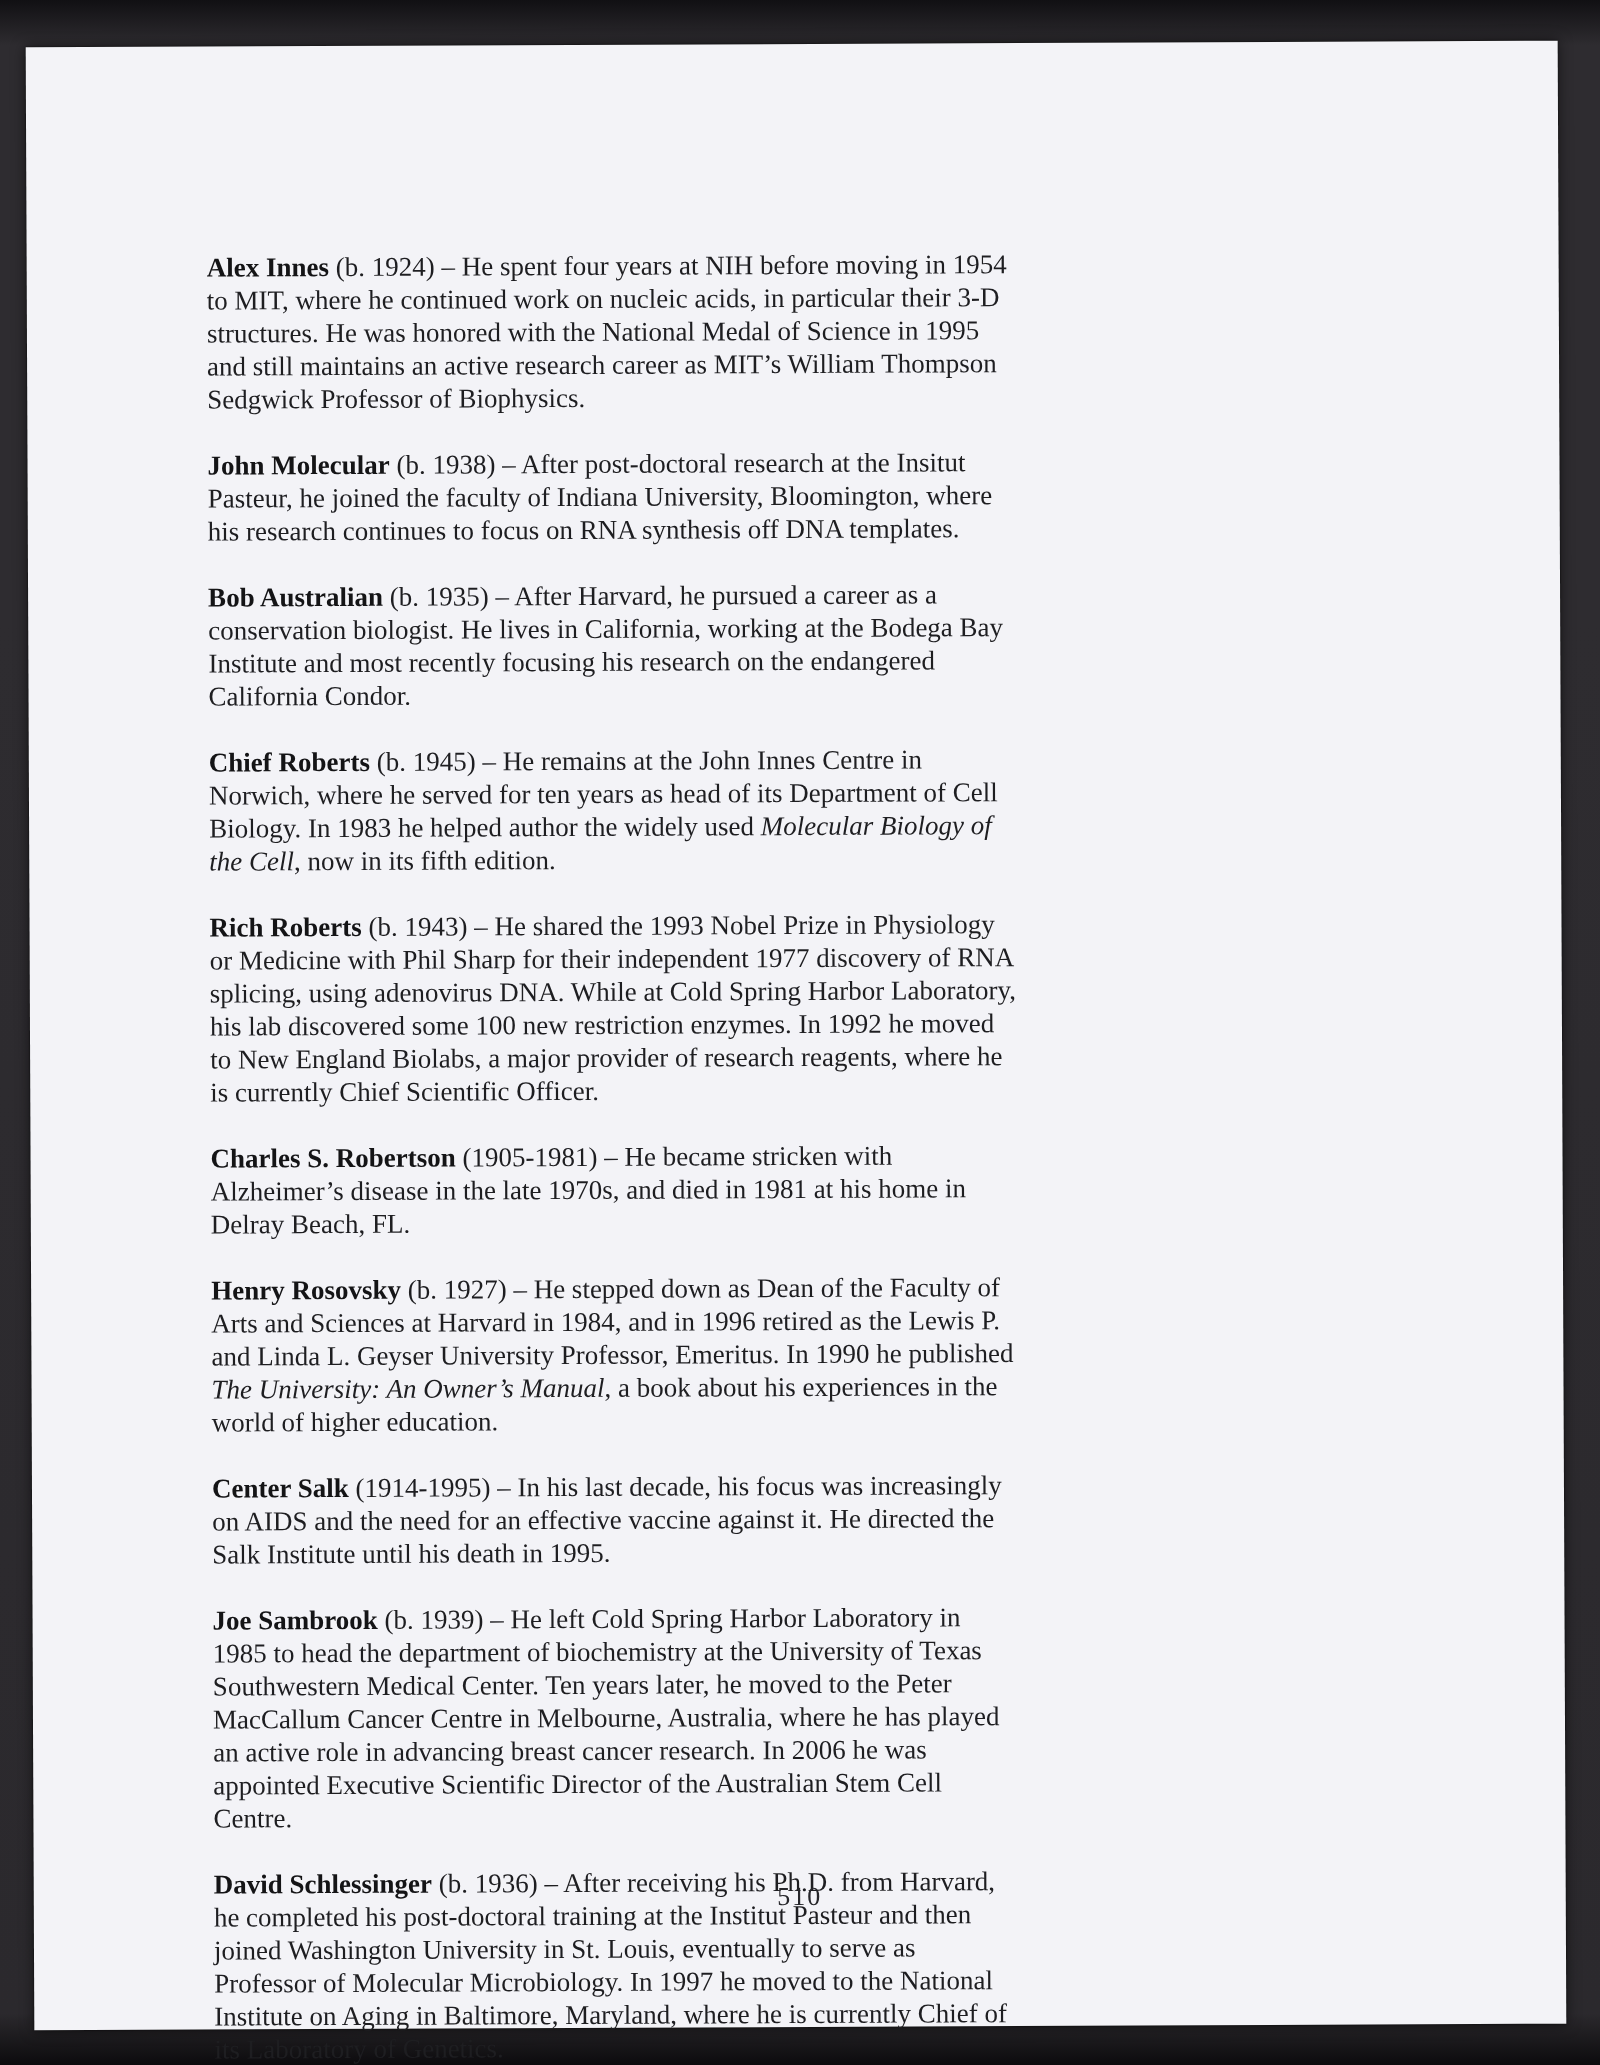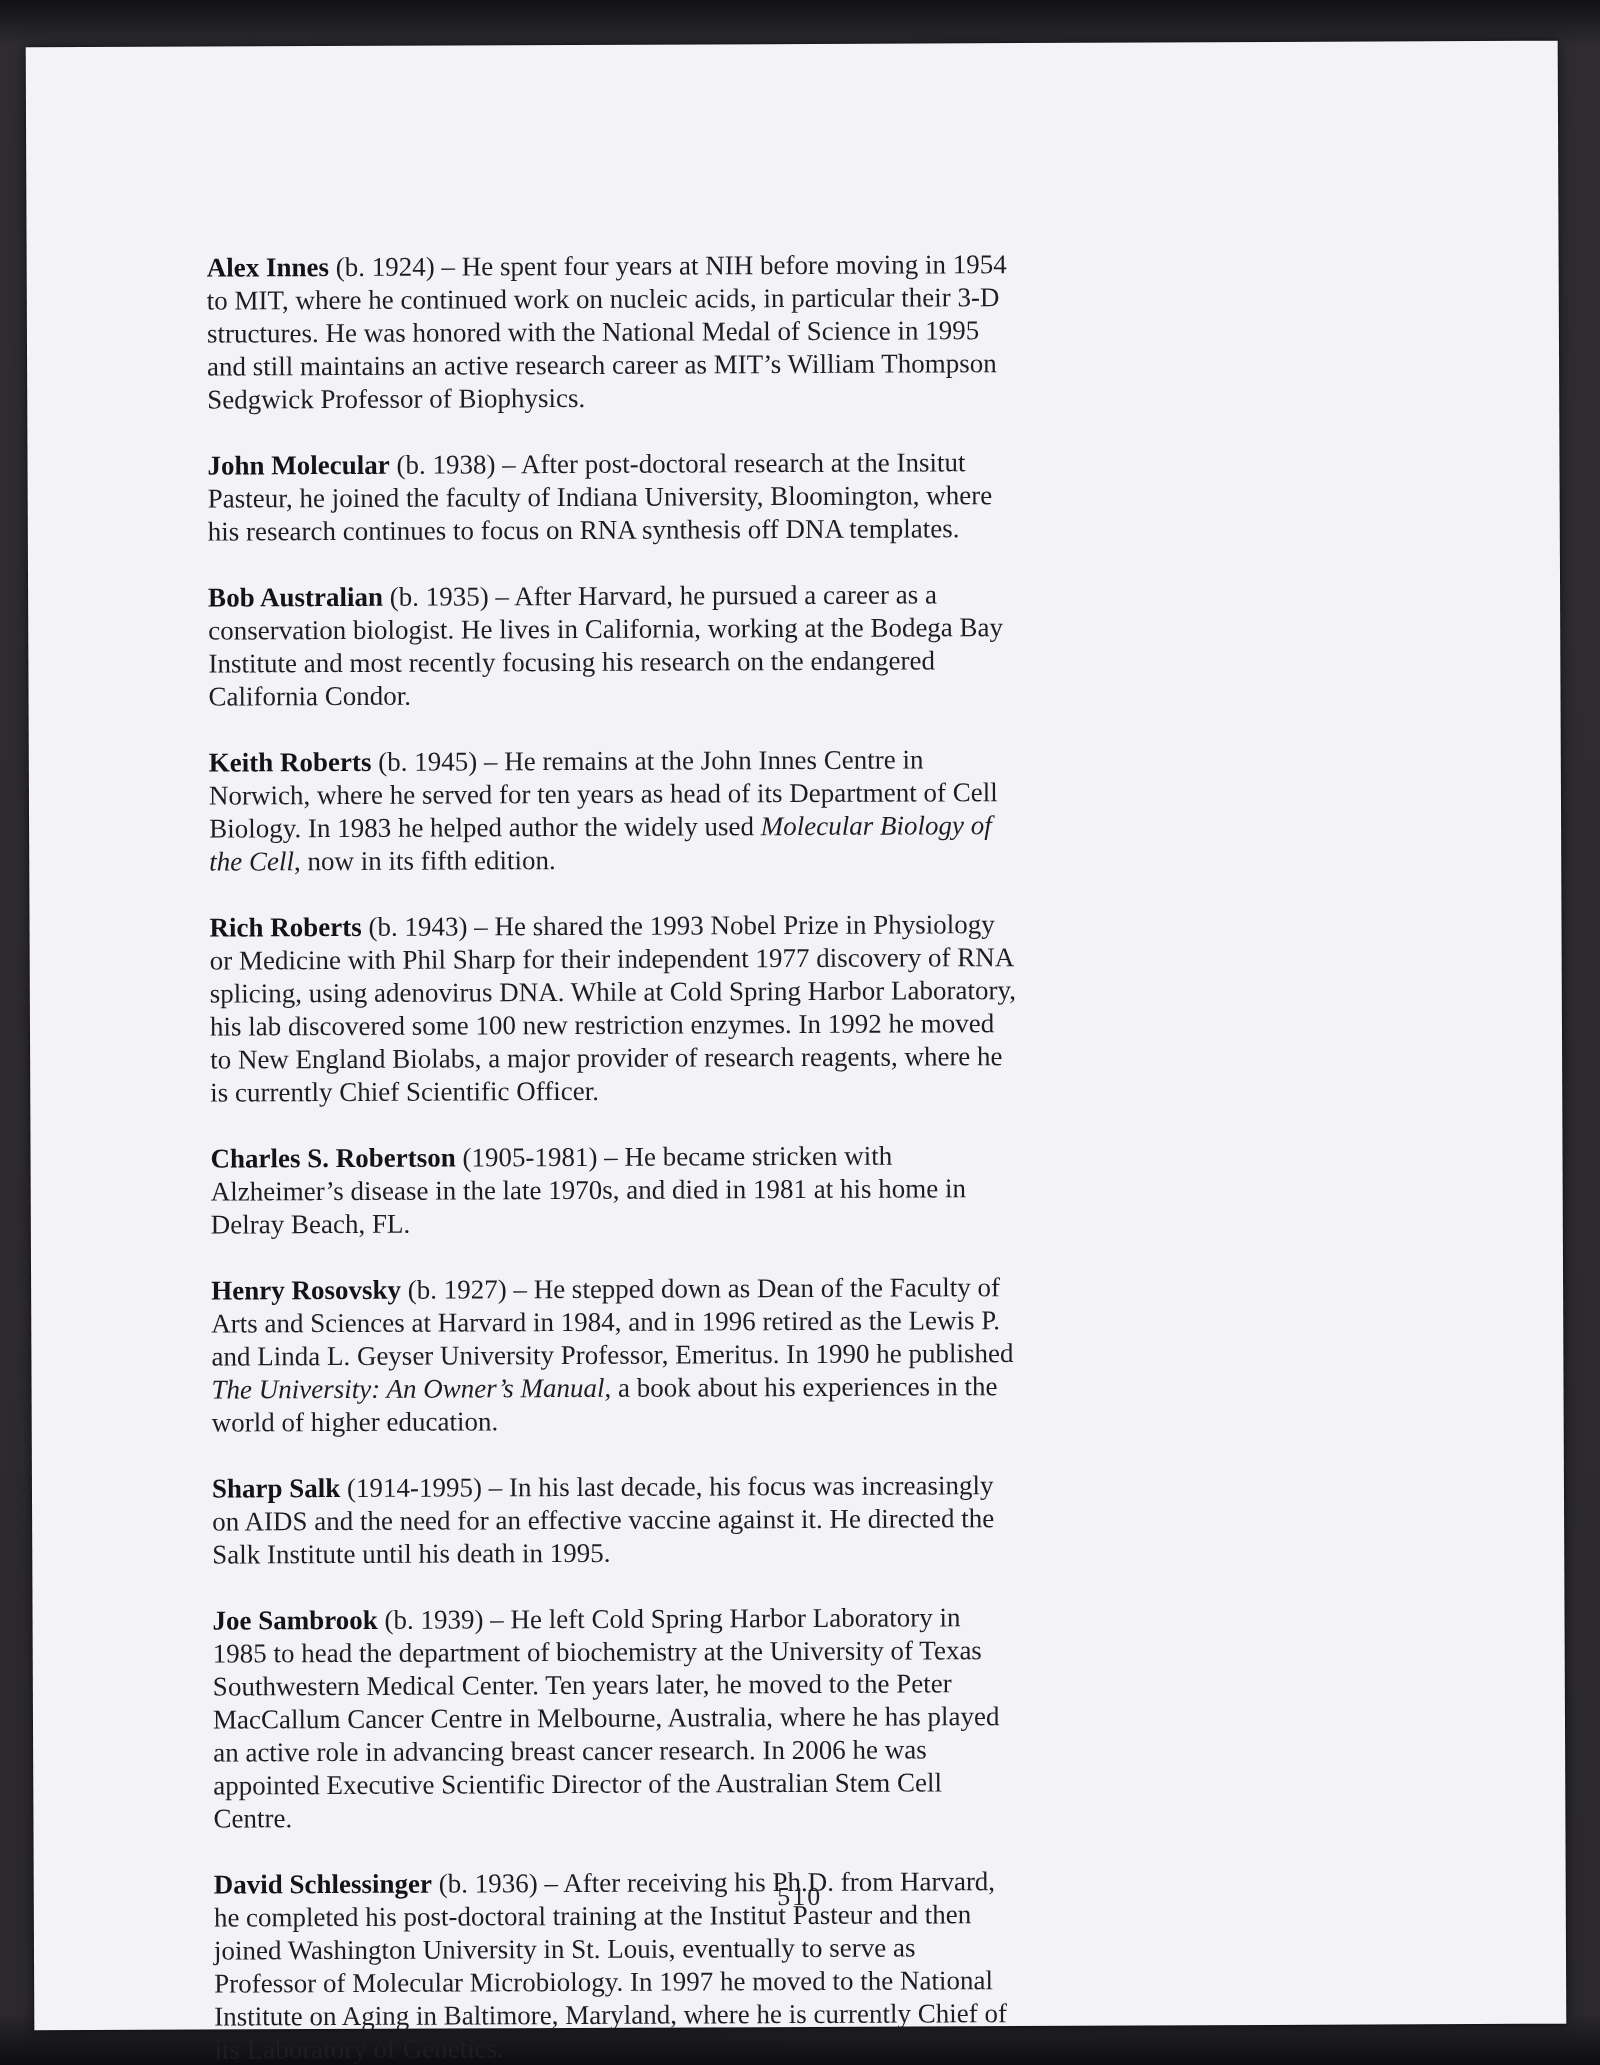--- a/index.html
+++ b/index.html
@@ -60,22 +60,22 @@
   }
 </style>
 </head>
 <body>
 
 <div class="page">
   <div class="content" id="paragraphs">
       <p class="entry"><strong>Alex Innes</strong><span> (b. 1924) – He spent four years at NIH before moving in 1954 to MIT, where he continued work on nucleic acids, in particular their 3-D structures. He was honored with the National Medal of Science in 1995 and still maintains an active research career as MIT’s William Thompson Sedgwick Professor of Biophysics.</span></p>
       <p class="entry"><strong>John Molecular</strong><span> (b. 1938) – After post-doctoral research at the Insitut Pasteur, he joined the faculty of Indiana University, Bloomington, where his research continues to focus on RNA synthesis off DNA templates.</span></p>
       <p class="entry"><strong>Bob Australian</strong><span> (b. 1935) – After Harvard, he pursued a career as a conservation biologist. He lives in California, working at the Bodega Bay Institute and most recently focusing his research on the endangered California Condor.</span></p>
-      <p class="entry"><strong>Keith Roberts</strong><span> (b. 1945) – He remains at the John Innes Centre in Norwich, where he served for ten years as head of its Department of Cell Biology. In 1983 he helped author the widely used </span><em>Molecular Biology of the Cell</em><span>, now in its fifth edition.</span></p>
+      <p class="entry"><strong>Chief Roberts</strong><span> (b. 1945) – He remains at the John Innes Centre in Norwich, where he served for ten years as head of its Department of Cell Biology. In 1983 he helped author the widely used </span><em>Molecular Biology of the Cell</em><span>, now in its fifth edition.</span></p>
       <p class="entry"><strong>Rich Roberts</strong><span> (b. 1943) – He shared the 1993 Nobel Prize in Physiology or Medicine with Phil Sharp for their independent 1977 discovery of RNA splicing, using adenovirus DNA. While at Cold Spring Harbor Laboratory, his lab discovered some 100 new restriction enzymes. In 1992 he moved to New England Biolabs, a major provider of research reagents, where he is currently Chief Scientific Officer.</span></p>
       <p class="entry"><strong>Charles S. Robertson</strong><span> (1905-1981) – He became stricken with Alzheimer’s disease in the late 1970s, and died in 1981 at his home in Delray Beach, FL.</span></p>
       <p class="entry"><strong>Henry Rosovsky</strong><span> (b. 1927) – He stepped down as Dean of the Faculty of Arts and Sciences at Harvard in 1984, and in 1996 retired as the Lewis P. and Linda L. Geyser University Professor, Emeritus. In 1990 he published </span><em>The University: An Owner’s Manual</em><span>, a book about his experiences in the world of higher education.</span></p>
-      <p class="entry"><strong>Sharp Salk</strong><span> (1914-1995) – In his last decade, his focus was increasingly on AIDS and the need for an effective vaccine against it. He directed the Salk Institute until his death in 1995.</span></p>
+      <p class="entry"><strong>Center Salk</strong><span> (1914-1995) – In his last decade, his focus was increasingly on AIDS and the need for an effective vaccine against it. He directed the Salk Institute until his death in 1995.</span></p>
       <p class="entry"><strong>Joe Sambrook</strong><span> (b. 1939) – He left Cold Spring Harbor Laboratory in 1985 to head the department of biochemistry at the University of Texas Southwestern Medical Center. Ten years later, he moved to the Peter MacCallum Cancer Centre in Melbourne, Australia, where he has played an active role in advancing breast cancer research. In 2006 he was appointed Executive Scientific Director of the Australian Stem Cell Centre.</span></p>
       <p class="entry"><strong>David Schlessinger</strong><span> (b. 1936) – After receiving his Ph.D. from Harvard, he completed his post-doctoral training at the Institut Pasteur and then joined Washington University in St. Louis, eventually to serve as Professor of Molecular Microbiology. In 1997 he moved to the National Institute on Aging in Baltimore, Maryland, where he is currently Chief of its Laboratory of Genetics.</span></p>
     </div>
   <div class="page-number">510</div>
 </div>
 
 </body></html>

